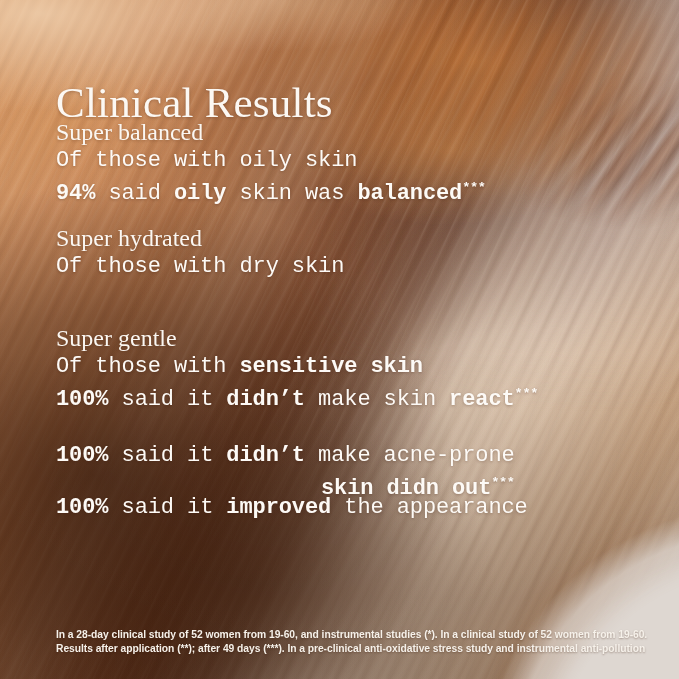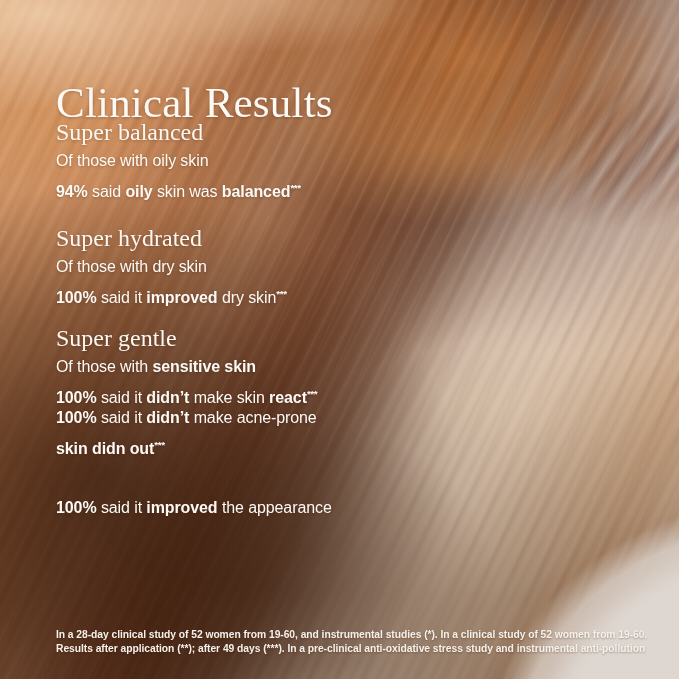--- a/index.html
+++ b/index.html
@@ -209,43 +209,43 @@
     font-family: "Liberation Serif", "DejaVu Serif", serif;
     font-size: 24px;
     font-weight: 400;
     line-height: 28px;
     color: #fbf7f2;
     text-shadow: 0 1px 3px rgba(60,28,12,0.28);
     margin-bottom: 1px;
     white-space: nowrap;
   }
   .stat-line {
-    font-family: Liberation Sans, sans-serif;
-    font-size: 16px;
+    font-family: Liberation Mono, monospace;
+    font-size: 22px;
     font-weight: 400;
     line-height: 27px;
     color: #fdfaf6;
     letter-spacing: -0.1px;
     text-shadow: 0 1px 3px rgba(60,28,12,0.30);
     white-space: nowrap;
   }
   .stat-line b {
     font-weight: 700;
   }
   .sup {
     font-weight: 700;
     font-size: 0.62em;
     vertical-align: 0.58em;
     letter-spacing: -0.4px;
   }
 
   #s-balanced { top: 118px; }
   #s-hydrated { top: 224px; }
   #s-gentle   { top: 324px; }
-  #p-acne     { top: 404px; }
+  #p-acne     { top: 442px; text-align: right; }
   #p-redness  { top: 494px; }
 
   .para {
     position: absolute;
     left: 56px;
   }
 
   #footnote {
     position: absolute;
     left: 56px;
@@ -287,21 +287,20 @@
 
     <div class="section" id="s-balanced">
       <div class="section-heading">Super balanced</div>
       <div class="stat-line"><span>Of those with oily skin</span></div>
       <div class="stat-line"><b>94%</b><span> said </span><b>oily</b><span> skin was </span><b>balanced</b><span class="sup">***</span></div>
     </div>
 
     <div class="section" id="s-hydrated">
       <div class="section-heading">Super hydrated</div>
       <div class="stat-line"><span>Of those with dry skin</span></div>
-      <div class="stat-line"><b>100%</b><span> said it </span><b>improved</b><span> dry skin</span><span class="sup">***</span></div>
     </div>
 
     <div class="section" id="s-gentle">
       <div class="section-heading">Super gentle</div>
       <div class="stat-line"><span>Of those with </span><b>sensitive skin</b></div>
       <div class="stat-line"><b>100%</b><span> said it </span><b>didn’t</b><span> make skin </span><b>react</b><span class="sup">***</span></div>
     </div>
 
     <div class="para" id="p-acne">
       <div class="stat-line"><b>100%</b><span> said it </span><b>didn’t</b><span> make acne-prone</span></div>

